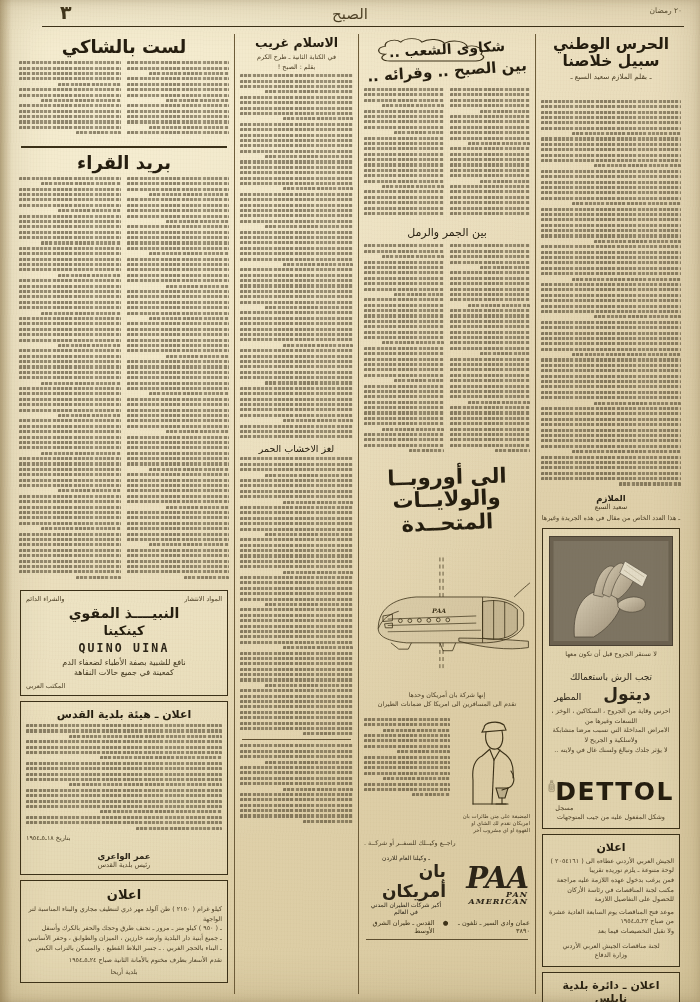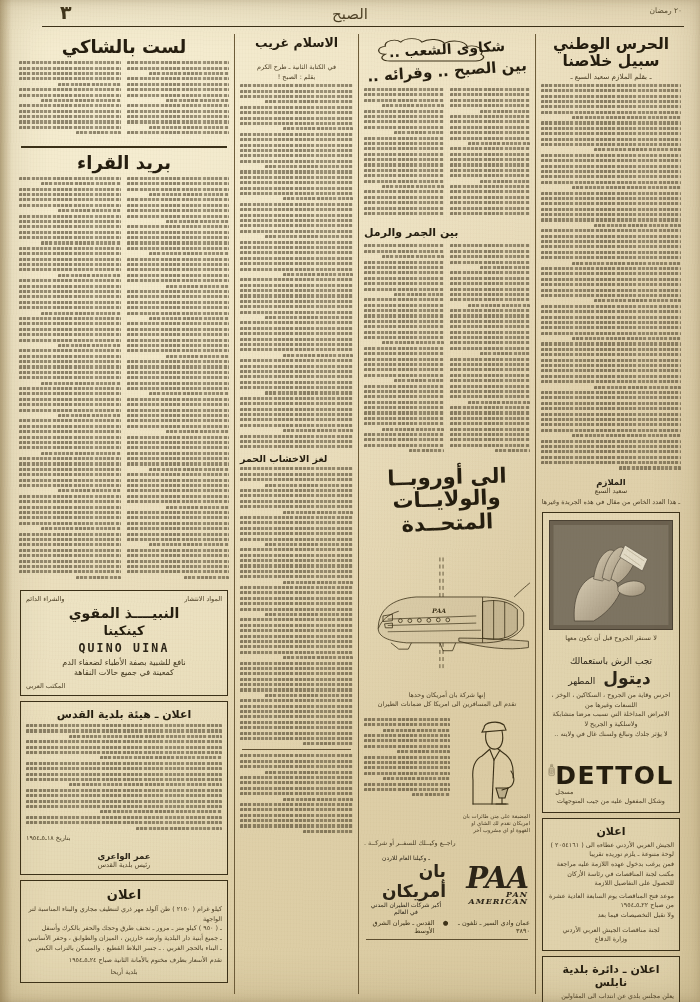--- a/index.html
+++ b/index.html
@@ -56,23 +56,23 @@
   .c3{width:124px;}   
   .c4{width:221px;}   
 
   
   .hl{
     text-align:center;font-weight:bold;color:#241d0f;
     line-height:1.12;letter-spacing:.2px;
   }
   .hl-main{font-size:15.5px;margin:2px 0 1px;}
   .hl-big{font-size:18px;margin:3px 0 2px;}
-  .byline{text-align:center;font-size:7.2px;color:#4a3d24;margin-bottom:3px;}
+  .byline{text-align:center;font-size:7.2px;color:#4a3d24;margin-bottom:19px;}
   .subhl{
-    text-align:left;font-weight:bold;font-size:11px;color:#241d0f;
+    text-align:center;font-weight:normal;font-size:11px;color:#241d0f;
     margin:5px 0 3px;letter-spacing:.2px;
   }
   .subhl-sm{font-size:9.5px;}
   .rule-thin{border-top:1px solid #5d4e30;margin:4px 2px;height:0;}
   .rule-thick{border-top:2px solid #3a3018;margin:5px 2px;height:0;}
 
   
   .body{margin:2px 0 4px;}
   .body .ln{
     height:3.05px;margin-bottom:2.35px;
@@ -269,21 +269,21 @@
             <path d="M88 28 L108 40" stroke="#b3a98f" stroke-width=".7"></path>
             <path d="M85 33 L104 45" stroke="#b3a98f" stroke-width=".7"></path>
 
             <path d="M78 66 C86 60 98 58 106 62 C112 65 110 72 102 74 C92 77 82 74 78 70 Z" fill="url(#skin)" stroke="#4e4639" stroke-width=".7"></path>
           </svg>
         </div>
         <div class="tiny centerline">لا تستقر الجروح قبل أن تكون معها</div>
 
         <div style="text-align:center;margin:6px 0 3px;">
           <span style="font-size:9px">تجب الرش باستعمالك</span>
-          <span style="font-size:17px;font-weight:bold;margin:0 3px">ديتول</span>
+          <span style="font-size:17px;font-weight:bold;margin:0 17px">ديتول</span>
           <span style="font-size:9px">المطهر</span>
         </div>
         <div class="tiny centerline">احرس وقاية من الجروح ، السكاكين ، الوخز ، اللسعات وغيرها من</div>
         <div class="tiny centerline">الامراض المداخلة التي تسبب مرضا متشابكة ولاسلكية و الجريح لا</div>
         <div class="tiny centerline">لا يؤثر جلدك وتبالغ ولسنك غال في ولايته ..</div>
 
         <div class="dettol-row">
           <div>
             <div class="dettol-word">DETTOL</div>
             <div class="tiny" style="text-align:left;margin-top:-2px">مسجل</div>
@@ -587,21 +587,21 @@
         <div class="paa-foot">
           <span>عمان وادي السير ـ تلفون ـ ٣٨٩٠</span>
           <span>●</span>
           <span>القدس ـ طيران الشرق الأوسط</span>
         </div>
         <div class="rule-thin" style="margin-top:4px"></div>
       </div>
     </div>
 
     <div class="col c3">
-      <div class="hl" style="font-size:12.5px;margin:2px 0 13px">الاسلام غريب</div>
+      <div class="hl" style="font-size:12.5px;margin:2px 0 3px">الاسلام غريب</div>
       <div class="tiny centerline">في الكتابة الثانية ـ طرح الكرم</div>
       <div class="tiny centerline">بقلم : الصبح !</div>
 
       <div class="body">
         <div class="ln"></div>
           <div class="ln"></div>
           <div class="ln"></div>
           <div class="ln short3"></div>
         <div class="ln"></div>
           <div class="ln"></div>

